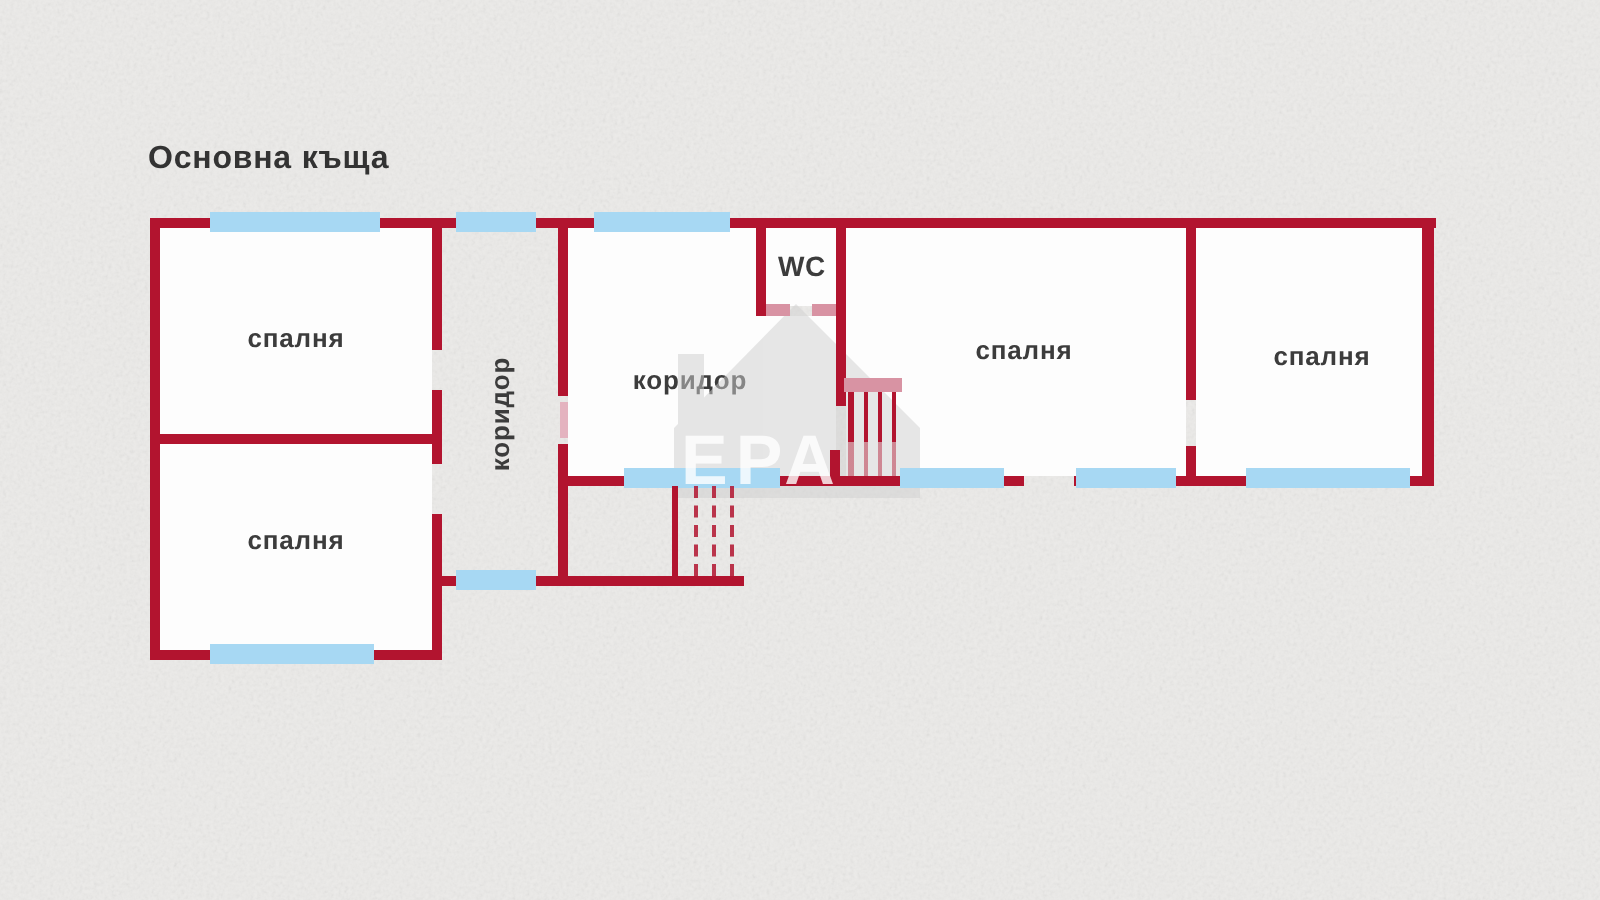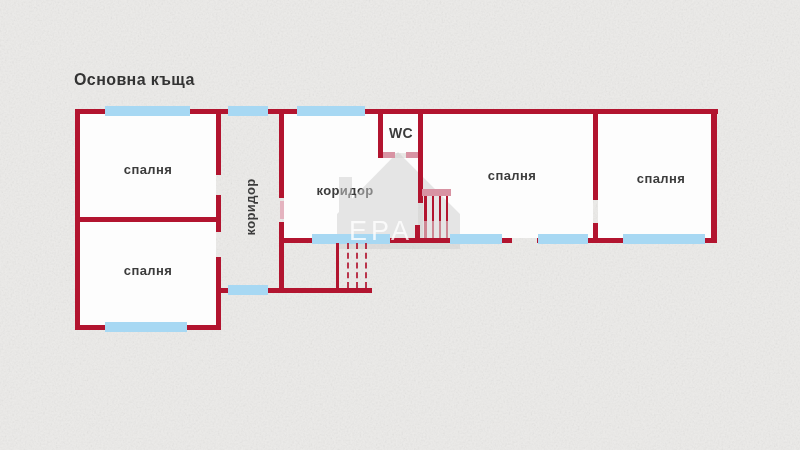--- a/index.html
+++ b/index.html
@@ -26,21 +26,21 @@
   }
   .label.rot{transform:translate(-50%,-50%) rotate(-90deg);}
   .stair{position:absolute;}
   .stair .ln{position:absolute;top:0;bottom:0;
     background:linear-gradient(var(--wall,#b2142f) 0 55%,rgba(178,20,47,.45) 55% 100%);}
   .stair .ln-dash{position:absolute;top:0;bottom:0;width:0;
     border-left:2px dashed rgba(178,20,47,.85);}
   .wm-under{position:absolute;left:0;top:0;width:800px;height:450px;pointer-events:none;}
   .wm-text{
     position:absolute;left:381px;top:231px;transform:translate(-50%,-50%);
-    font-size:27px;font-weight:400;color:rgba(255,255,255,.8);
+    font-size:35px;font-weight:700;color:rgba(255,255,255,.8);
     letter-spacing:4px;pointer-events:none;text-align:center;
   }
 </style>
 </head>
 <body>
 
 <div class="page">
 
   <svg class="texture" width="800" height="450">
     <filter id="paperNoise">

